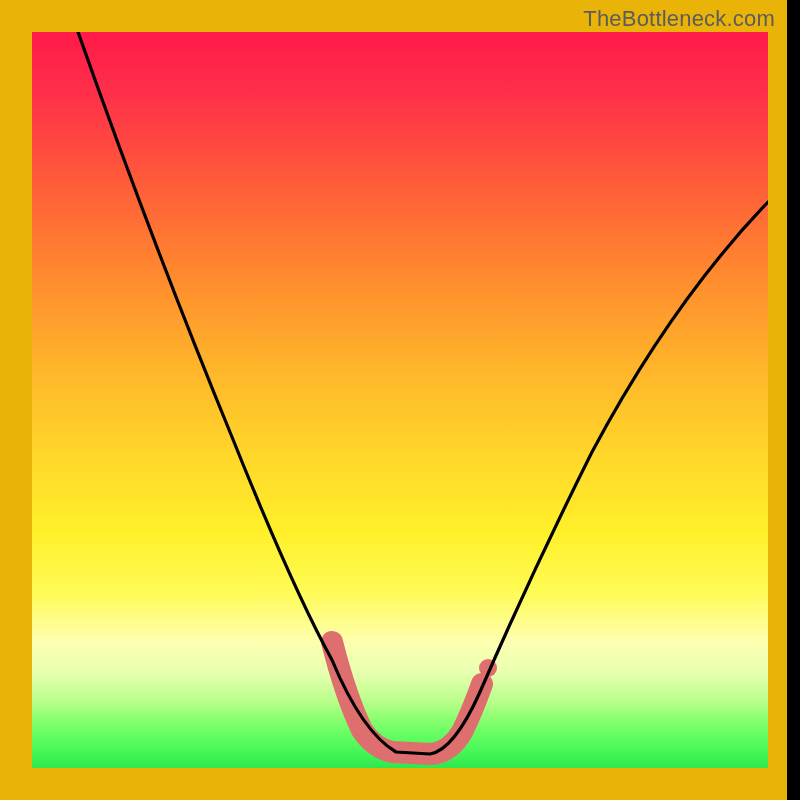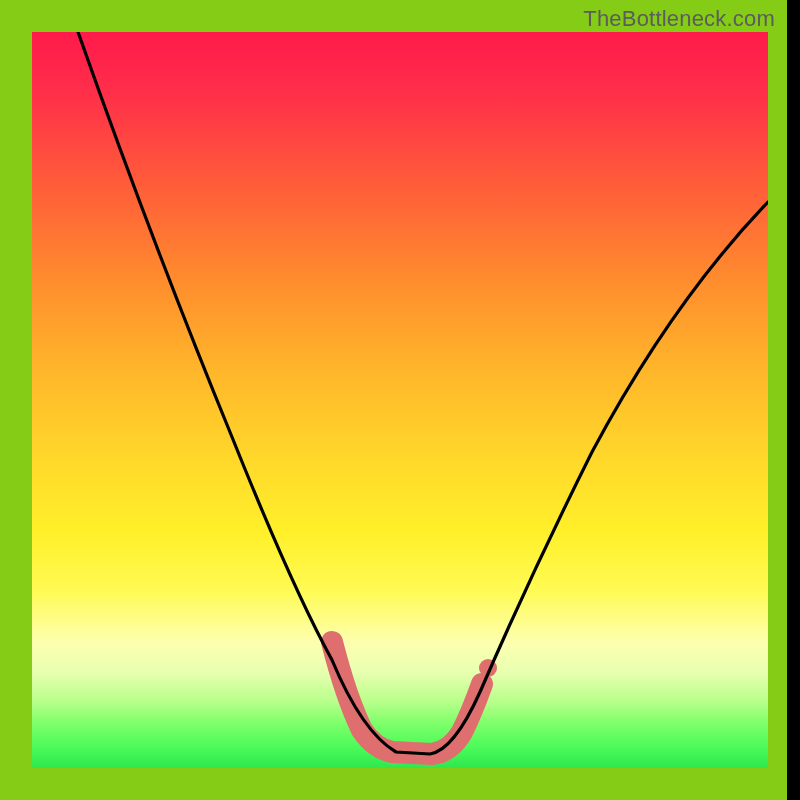--- a/index.html
+++ b/index.html
@@ -10,21 +10,21 @@
     background: #000;
     position: relative;
     font-family: Arial, Helvetica, sans-serif;
   }
   .frame {
     position: absolute;
     top: 0;
     left: 0;
     width: 787px;
     height: 800px;
-    background: #84cc16;
+    background: #eab308;
   }
   .plot-area {
     position: absolute;
     top: 32px;
     left: 32px;
     width: 736px;
     height: 736px;
     overflow: hidden;
   }
   .gradient-bg {

